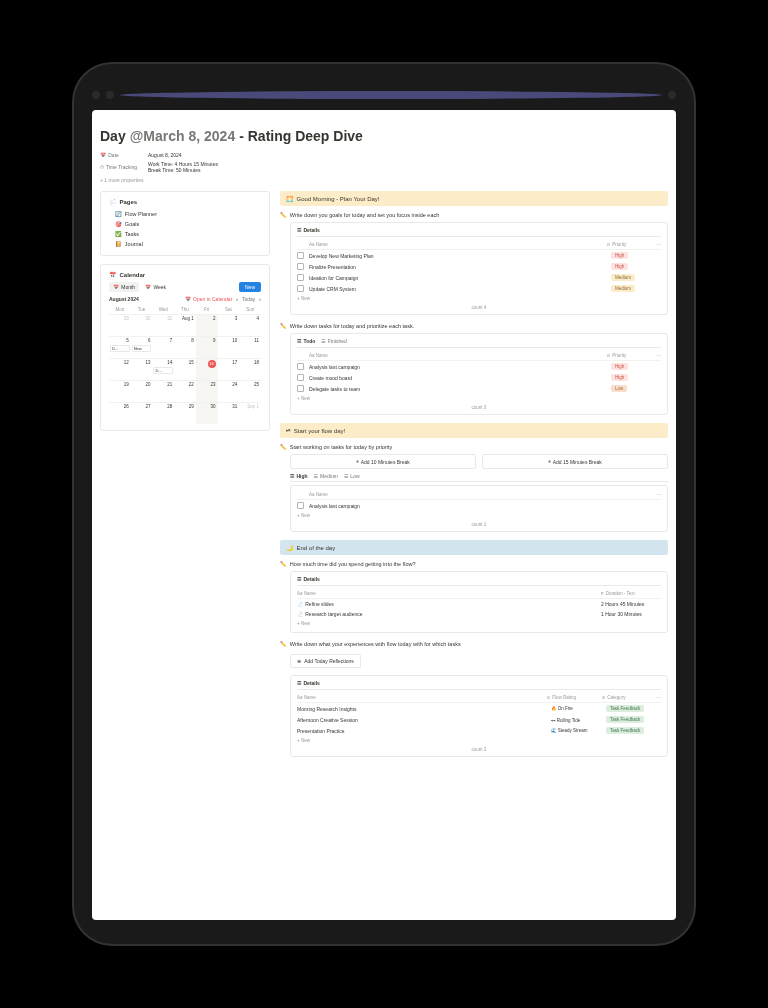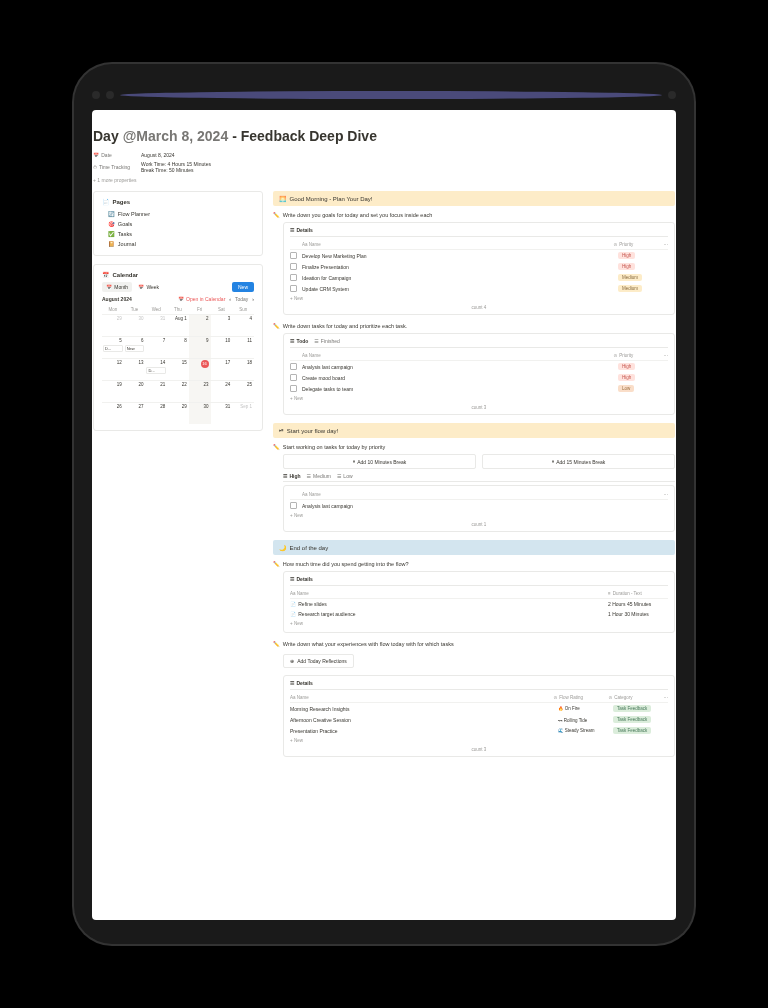--- a/index.html
+++ b/index.html
@@ -1,21 +1,21 @@
 <!DOCTYPE html>
 <html><head>
 <meta charset="utf-8">
 <style>
 *{box-sizing:border-box;margin:0;padding:0}
 body{background:#000;font-family:-apple-system,BlinkMacSystemFont,"Segoe UI",Helvetica,Arial,sans-serif;width:768px;height:1008px;display:flex;align-items:center;justify-content:center}
 .tablet{width:620px;height:880px;background:#1a1a1a;border-radius:38px;padding:24px 18px;box-shadow:0 0 0 2px #333}
 .camera-bar{height:14px;display:flex;justify-content:center;gap:6px;align-items:center;margin-bottom:8px}
 .cam{width:8px;height:8px;border-radius:50%;background:#2a2a2a}
 .cam.main{background:#4a4a7a}
-.screen{background:#fff;width:100%;height:calc(100% - 22px);border-radius:4px;overflow:hidden;padding:18px 1px;font-size:6px;color:#37352f}
+.screen{background:#fff;width:100%;height:calc(100% - 22px);border-radius:4px;overflow:hidden;padding:18px 8px;font-size:6px;color:#37352f}
 .title-row{display:flex;align-items:baseline;gap:4px;margin-bottom:8px}
 .title-prefix{font-size:14px;font-weight:700;color:#37352f}
 .title-date{font-size:14px;font-weight:700;color:#787774}
 .title-suffix{font-size:14px;font-weight:700;color:#37352f}
 .meta-row{display:flex;gap:6px;margin-bottom:3px;font-size:5px;color:#787774}
 .meta-label{width:42px;display:flex;align-items:center;gap:2px}
 .meta-val{color:#37352f}
 .toggle-props{font-size:5px;color:#9b9a97;margin:4px 0 8px;cursor:pointer}
 .layout{display:flex;gap:10px}
 .sidebar{width:170px;flex-shrink:0}
@@ -83,21 +83,21 @@
     <div class="cam"></div>
       <div class="cam"></div>
       <div class="cam main"></div>
       <div class="cam"></div>
   </div>
   <div class="screen">
 
     <div class="title-row">
       <span class="title-prefix">Day </span>
       <span class="title-date">@March 8, 2024</span>
-      <span class="title-suffix"> - Feedback Deep Dive</span>
+      <span class="title-suffix"> - Rating Deep Dive</span>
     </div>
 
     <div class="meta-row">
       <span class="meta-label">📅 <span>Date</span></span>
       <span class="meta-val">August 8, 2024</span>
     </div>
     <div class="meta-row">
       <span class="meta-label">⏱ <span>Time Tracking</span></span>
       <span class="meta-val">
         <div>Work Time: 4 Hours 15 Minutes</div>

